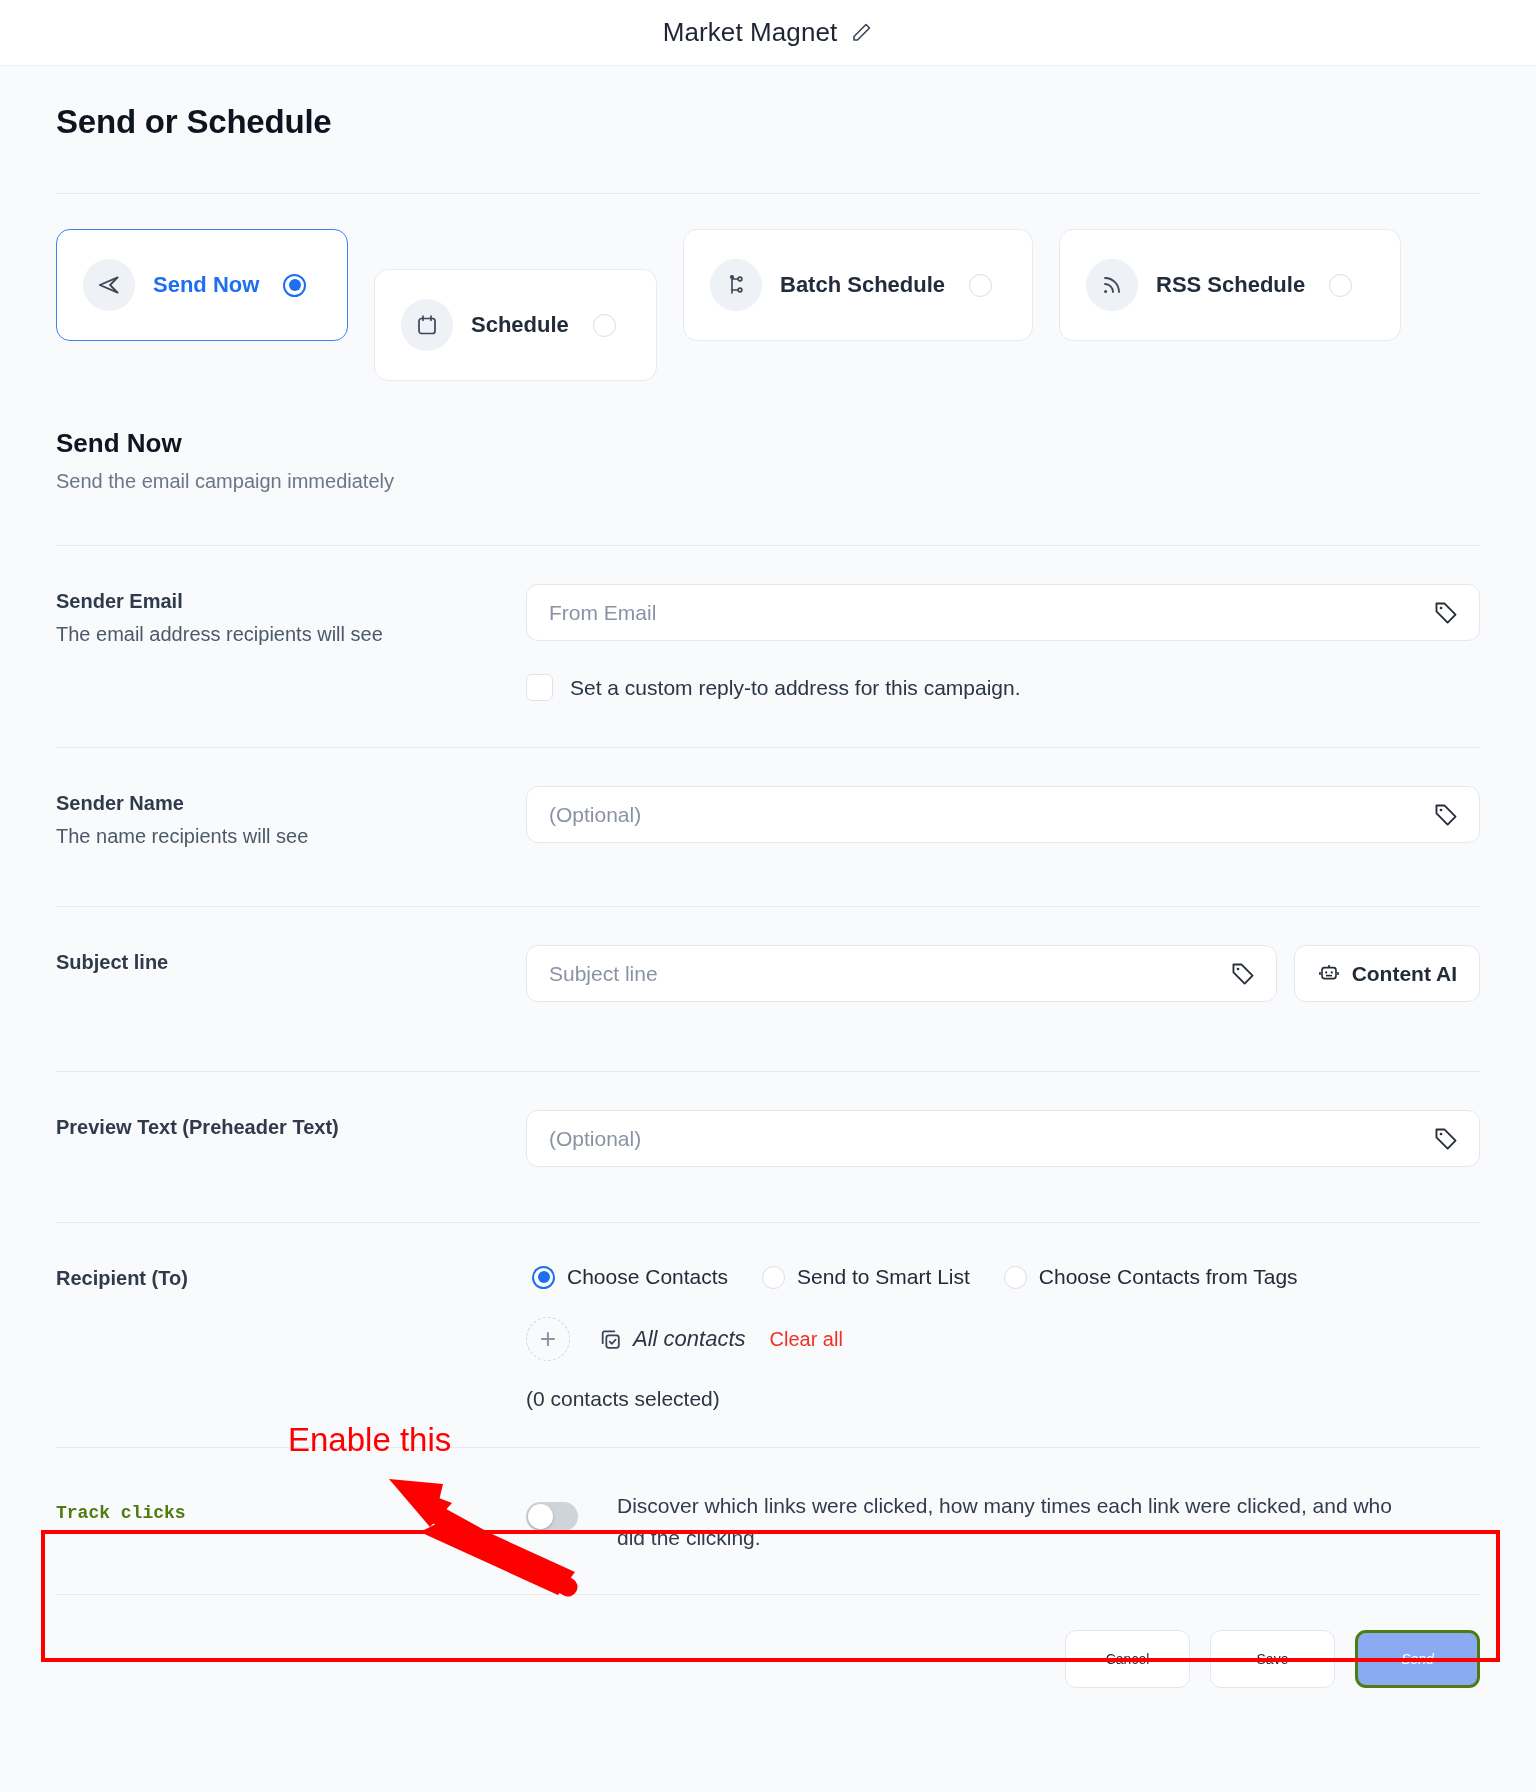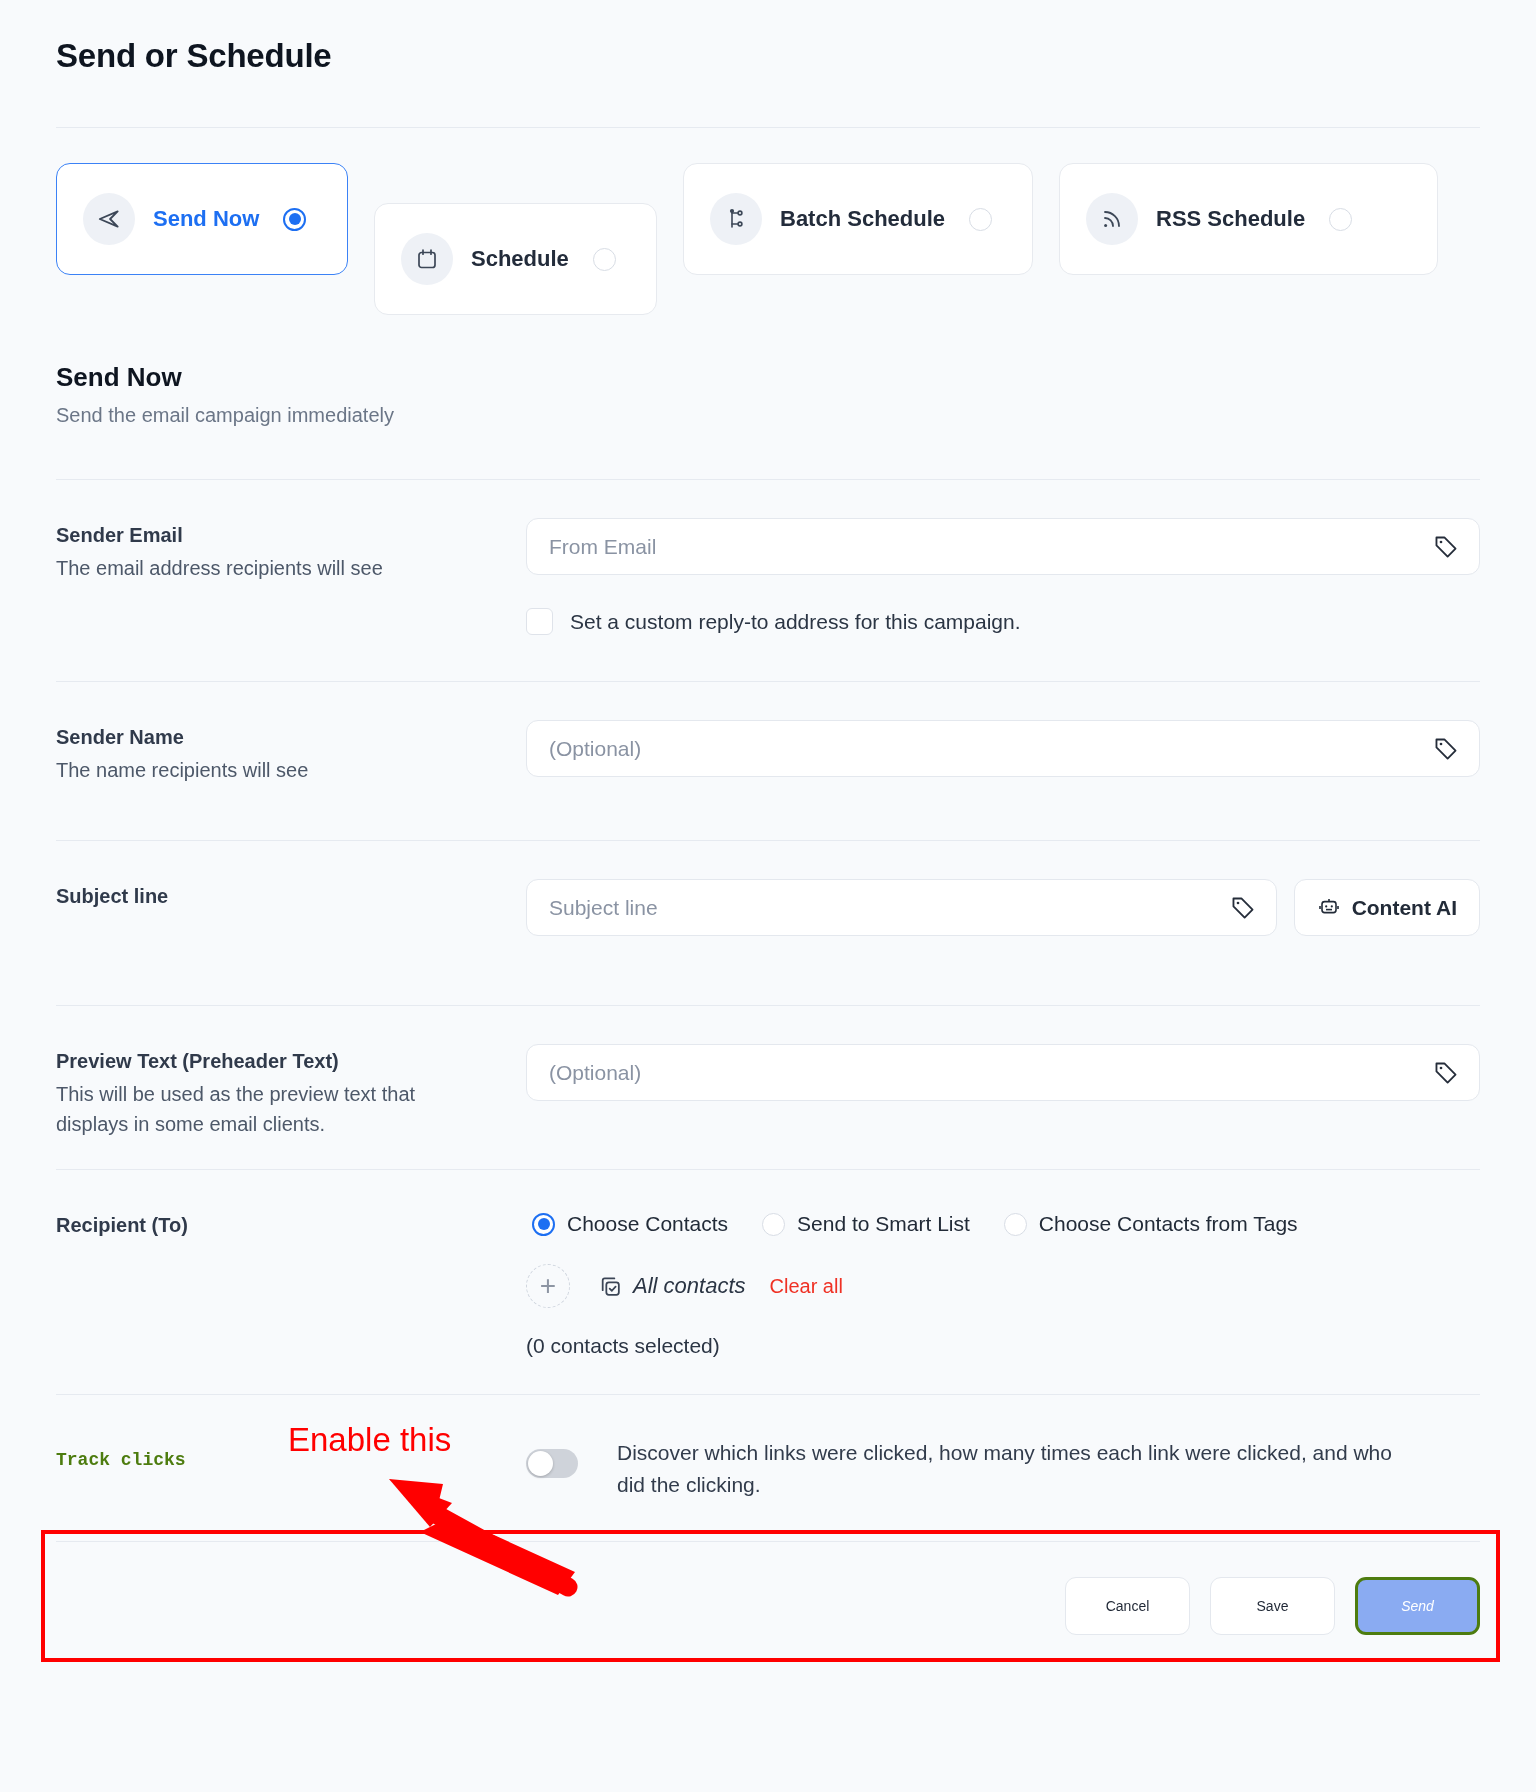--- a/index.html
+++ b/index.html
@@ -101,21 +101,21 @@
     position: absolute;
     left: 50%; top: 50%;
     transform: translate(-50%, -50%);
     width: 12px; height: 12px;
     border-radius: 50%;
     background: #1d6ff2;
   }
   .card-sendnow { width: 292px; }
   .card-schedule { width: 283px; margin-top: 40px; }
   .card-batch { width: 350px; }
-  .card-rss { width: 379px; }
+  .card-rss { width: 342px; }
 
   
   .mode-desc { margin-top: 47px; }
   .mode-desc h3 { font-size: 26px; font-weight: 700; color: #0e1520; }
   .mode-desc p { font-size: 20px; color: #6b7687; margin-top: 11px; }
 
   
   .form-row {
     display: flex;
     align-items: flex-start;
@@ -337,20 +337,28 @@
     border: 4px solid #ff0000;
     z-index: 28;
     pointer-events: none;
   }
 </style>
 </head>
 <body>
 
 <div class="page">
 
+  <div class="titlebar">
+    <span class="title-text">Market Magnet</span>
+    <span class="pencil-icon">
+      <svg width="24" height="24" viewBox="0 0 24 24" fill="none" stroke="currentColor" stroke-width="1.6" stroke-linecap="round" stroke-linejoin="round">
+        <path d="M17 3.5 20.5 7 8.5 19H5v-3.5z"></path>
+      </svg>
+    </span>
+  </div>
 
   <div class="body-area">
 
     <div class="page-heading">Send or Schedule</div>
 
     <div class="divider"></div>
 
     <div class="mode-row">
 
       <div class="mode-card selected card-sendnow">
@@ -482,21 +490,20 @@
           </div>
         </div>
       </div>
     </div>
 
     <div class="divider thin" style="margin-top:44px"></div>
 
     <div class="form-row">
       <div class="form-label">
         <span class="lbl">Preview Text (Preheader Text)</span>
-        <span class="sub">This will be used as the preview text that displays in some email clients.</span>
       </div>
       <div class="form-field">
         <div class="input-wrap">
           <span class="ph">(Optional)</span>
           <span class="tag-icon">
             <svg width="26" height="26" viewBox="0 0 24 24" fill="none" stroke="currentColor" stroke-width="1.7" stroke-linejoin="round">
               <path d="M3.2 3.2h7.3l10.3 10.3-7.3 7.3L3.2 10.5z"></path>
               <circle cx="7.4" cy="7.4" r="1.25" fill="currentColor" stroke="none"></circle>
             </svg>
           </span>

